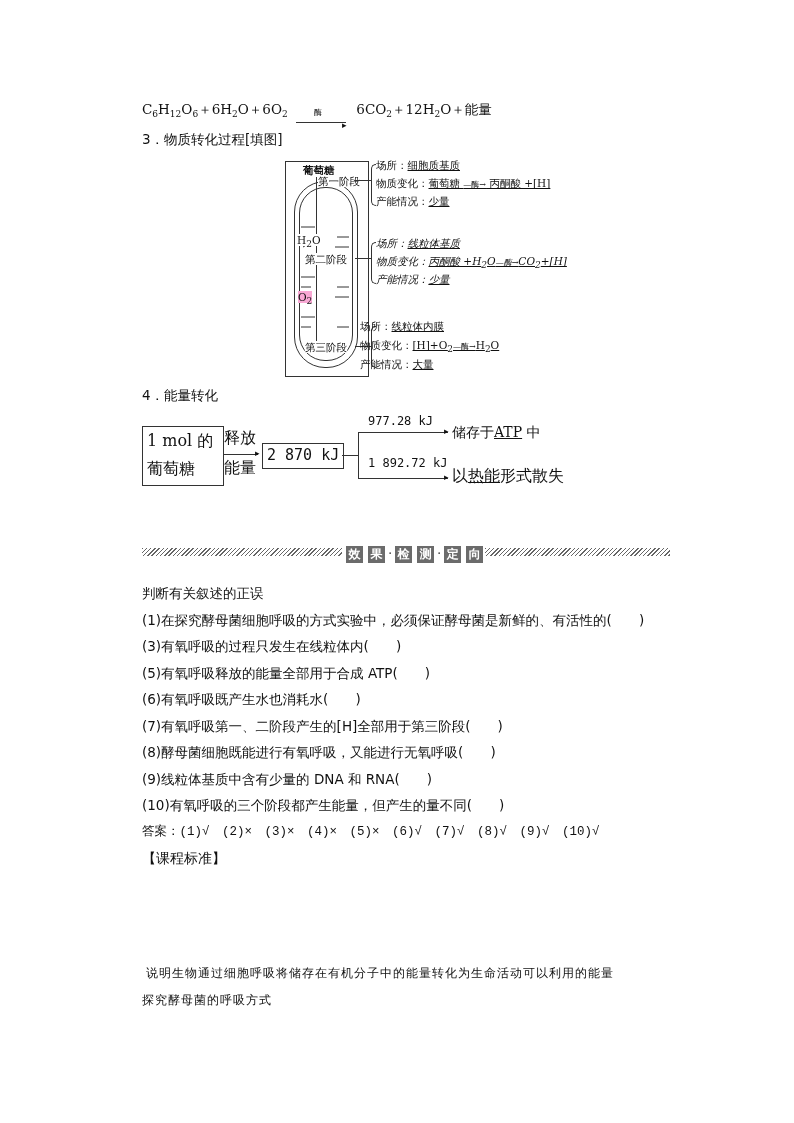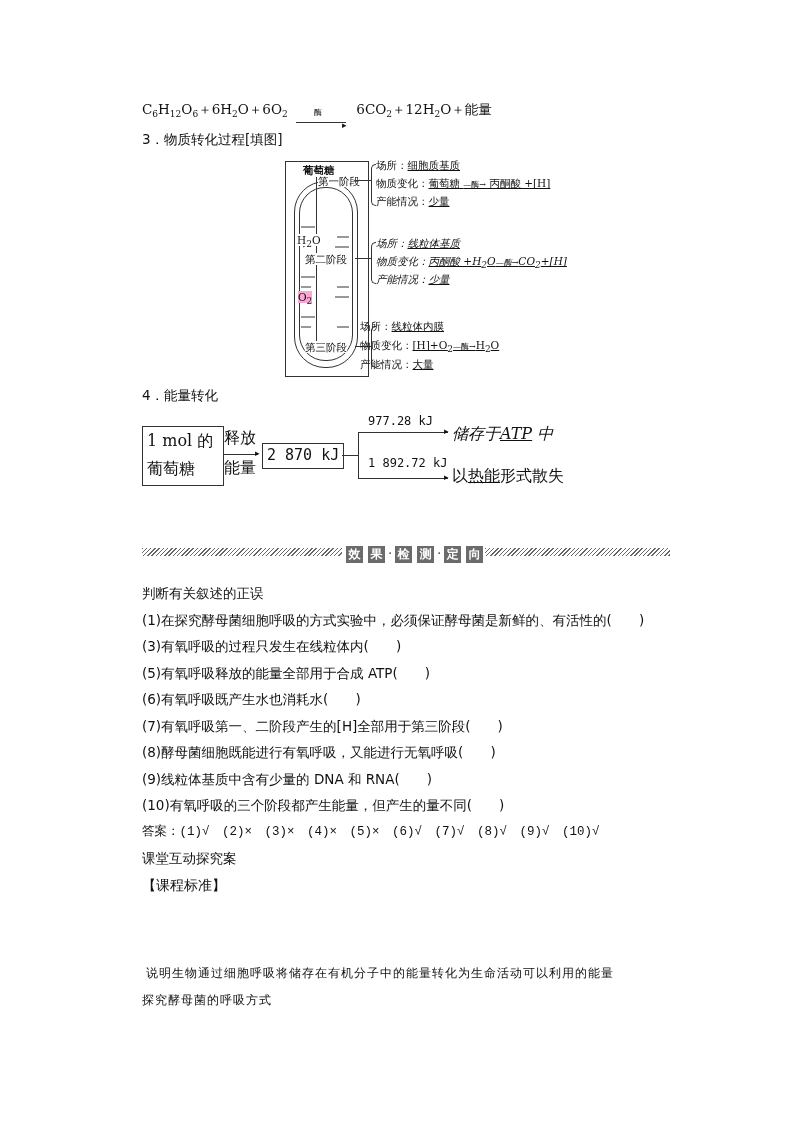--- a/index.html
+++ b/index.html
@@ -97,21 +97,21 @@
     <span style="font-size:15px;">2 870 kJ</span>
   </div>
   <div class="abs" style="left:200px;top:45px;width:16px;border-top:1px solid #333;"></div>
   <div class="abs" style="left:216px;top:22px;height:46px;border-left:1px solid #333;"></div>
   <div class="abs" style="left:216px;top:22px;width:90px;border-top:1px solid #333;"></div>
   <div class="abs" style="left:216px;top:68px;width:90px;border-top:1px solid #333;"></div>
   <div class="abs" style="left:302px;top:16px;font-size:9px;">▸</div>
   <div class="abs" style="left:302px;top:62px;font-size:9px;">▸</div>
   <div class="abs mono" style="left:226px;top:4px;font-size:12px;">977.28 kJ</div>
   <div class="abs mono" style="left:226px;top:46px;font-size:12px;">1 892.72 kJ</div>
-  <div class="abs" style="left:310px;top:14px;font-size:16px;font-style:italic;">
+  <div class="abs" style="left:310px;top:14px;font-size:14px;">
     <span>储存于</span><span class="u">ATP</span> <span>中</span>
   </div>
   <div class="abs" style="left:310px;top:56px;font-size:16px;">
     <span>以</span><span class="u">热能</span><span>形式散失</span>
   </div>
 </div>
 
 <div class="abs hatch" style="left:142px;top:548px;width:200px;"></div>
 <div class="abs" style="left:346px;top:543px;white-space:nowrap;">
   <span class="tag">效</span>
@@ -125,20 +125,19 @@
   <div>判断有关叙述的正误</div>
   <div>(1)在探究酵母菌细胞呼吸的方式实验中，必须保证酵母菌是新鲜的、有活性的(　　)</div>
   <div>(3)有氧呼吸的过程只发生在线粒体内(　　)</div>
   <div>(5)有氧呼吸释放的能量全部用于合成 ATP(　　)</div>
   <div>(6)有氧呼吸既产生水也消耗水(　　)</div>
   <div>(7)有氧呼吸第一、二阶段产生的[H]全部用于第三阶段(　　)</div>
   <div>(8)酵母菌细胞既能进行有氧呼吸，又能进行无氧呼吸(　　)</div>
   <div>(9)线粒体基质中含有少量的 DNA 和 RNA(　　)</div>
   <div>(10)有氧呼吸的三个阶段都产生能量，但产生的量不同(　　)</div>
   <div style="font-family:Liberation Mono, monospace;font-size:12.5px;">答案：(1)√　(2)×　(3)×　(4)×　(5)×　(6)√　(7)√　(8)√　(9)√　(10)√</div>
-  <div>课堂互动探究案</div>
   <div style="font-size:14px;">【课程标准】</div>
 </div>
 
 <div class="abs" style="left:146px;top:960px;font-size:12px;line-height:27px;white-space:nowrap;font-family:'DejaVu Serif','Liberation Serif',serif;letter-spacing:1px;">
   <div>说明生物通过细胞呼吸将储存在有机分子中的能量转化为生命活动可以利用的能量</div>
   <div style="margin-left:-4px;">探究酵母菌的呼吸方式</div>
 </div>
 
 </body></html>

